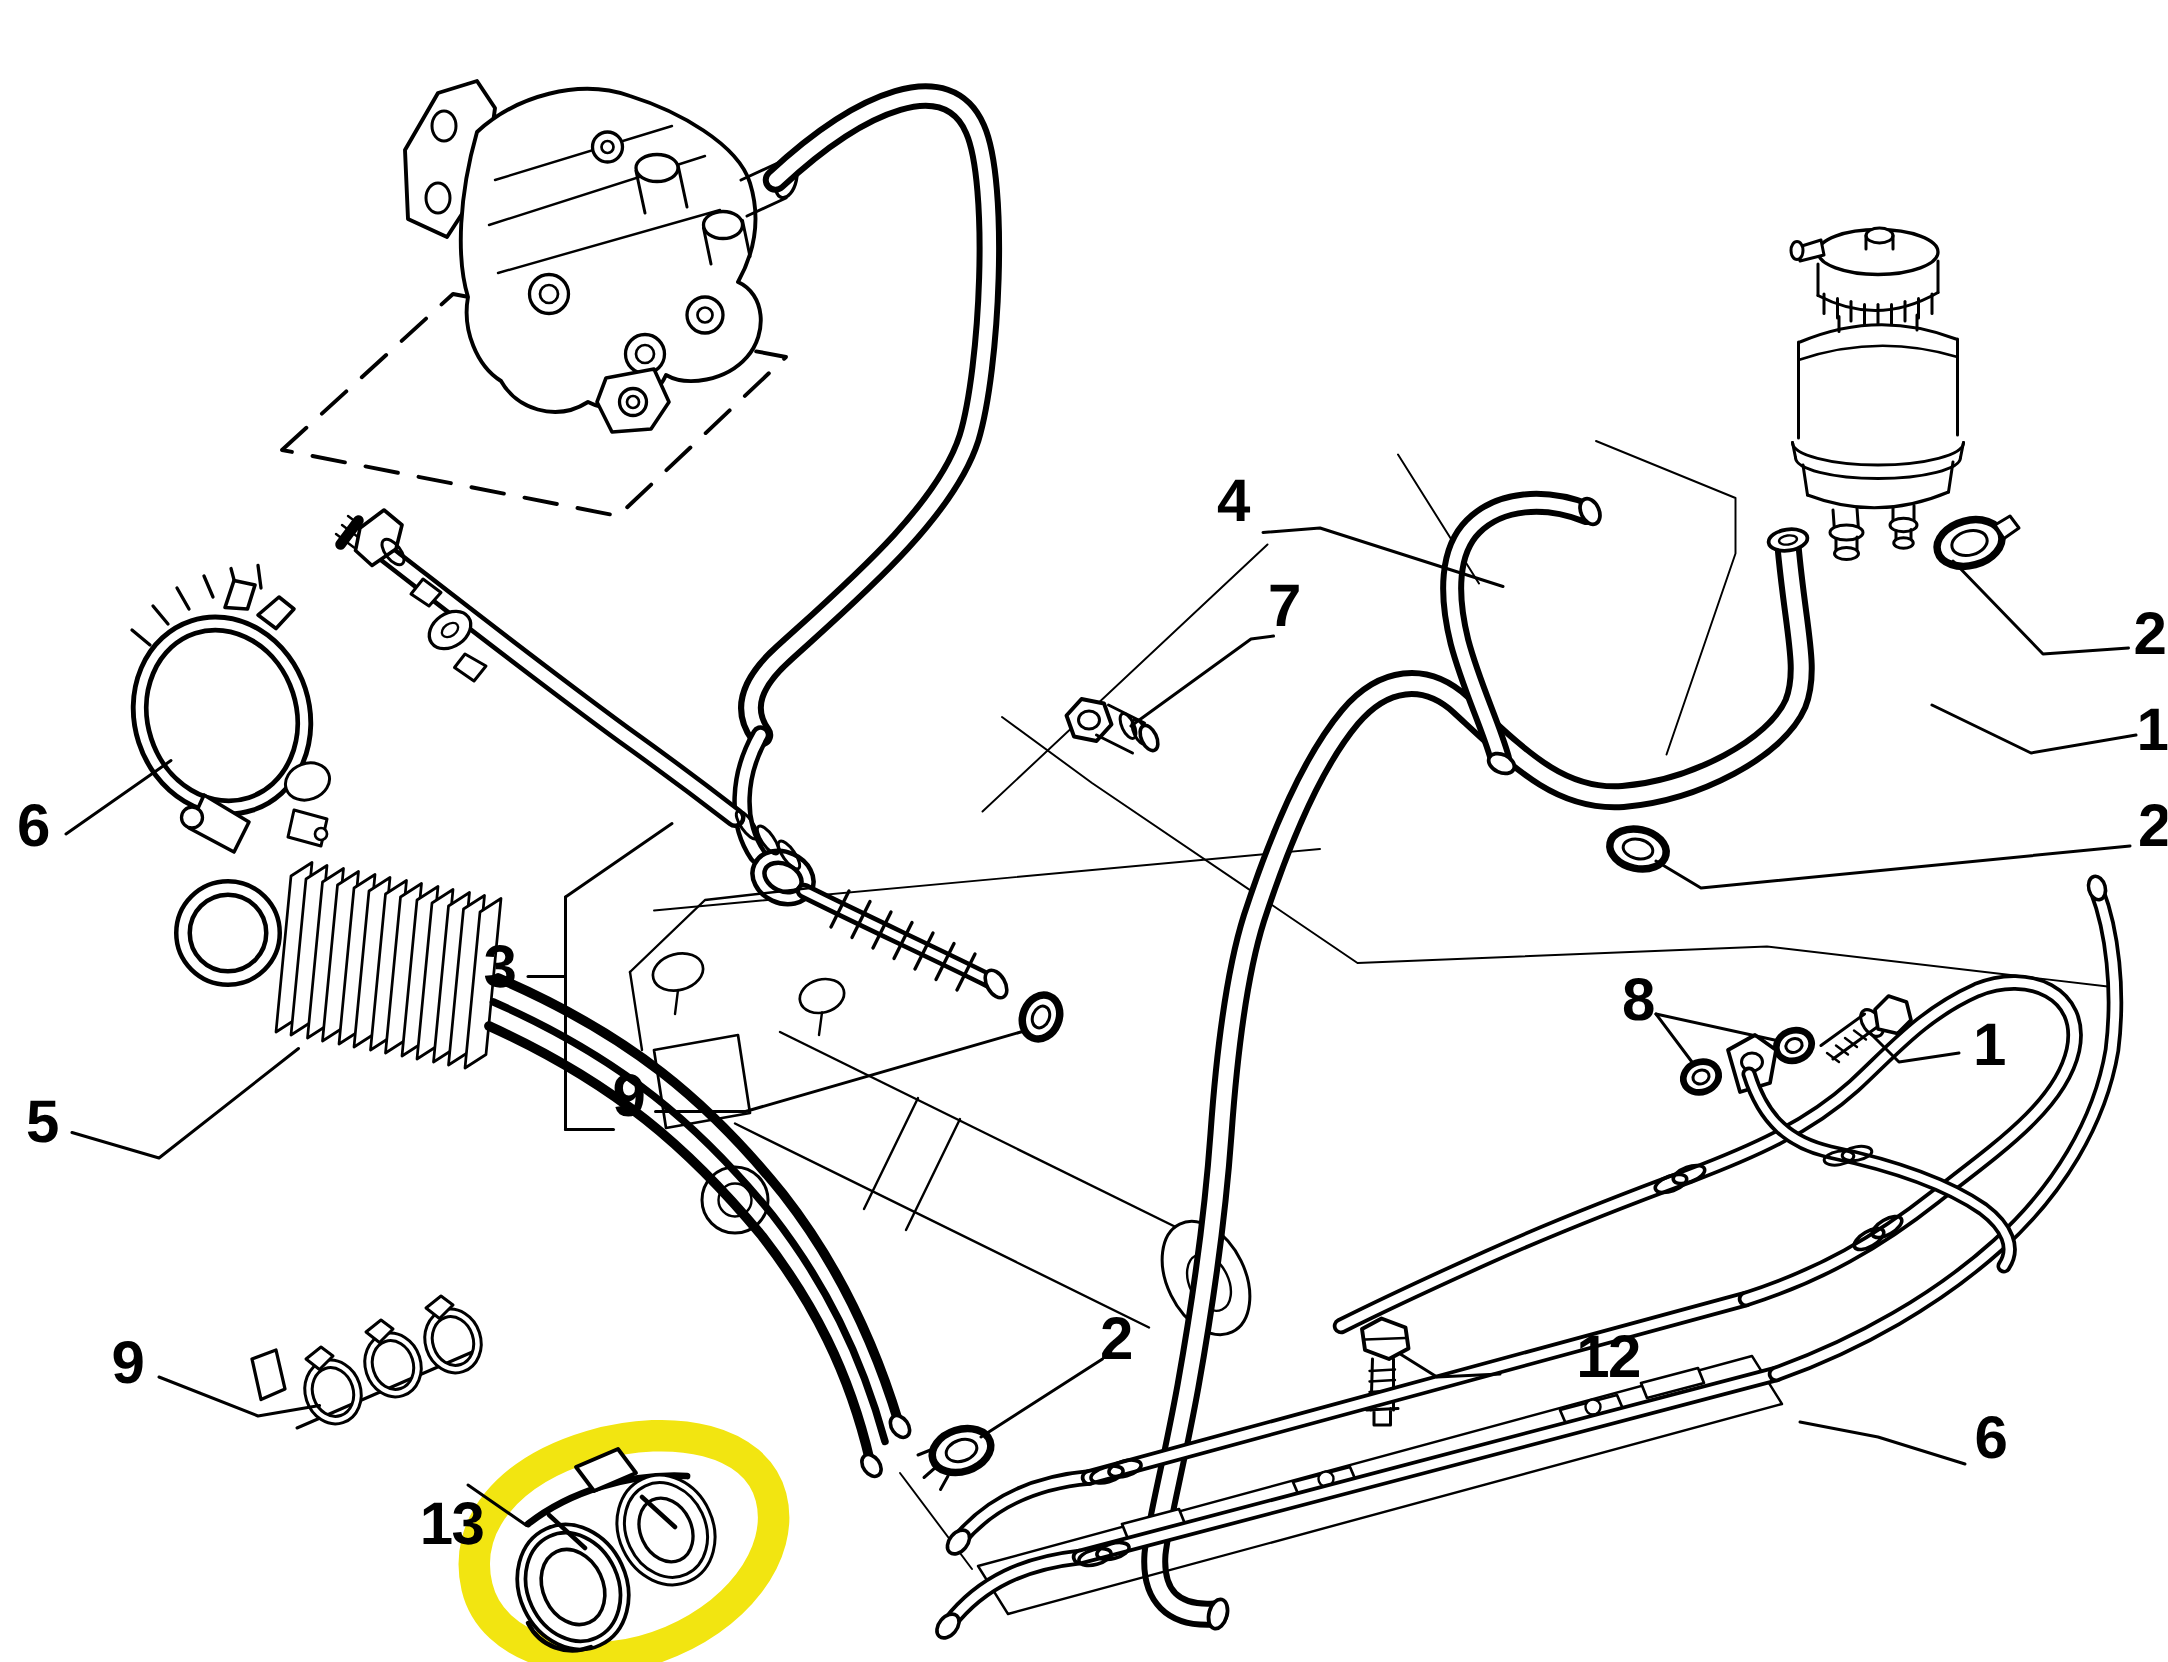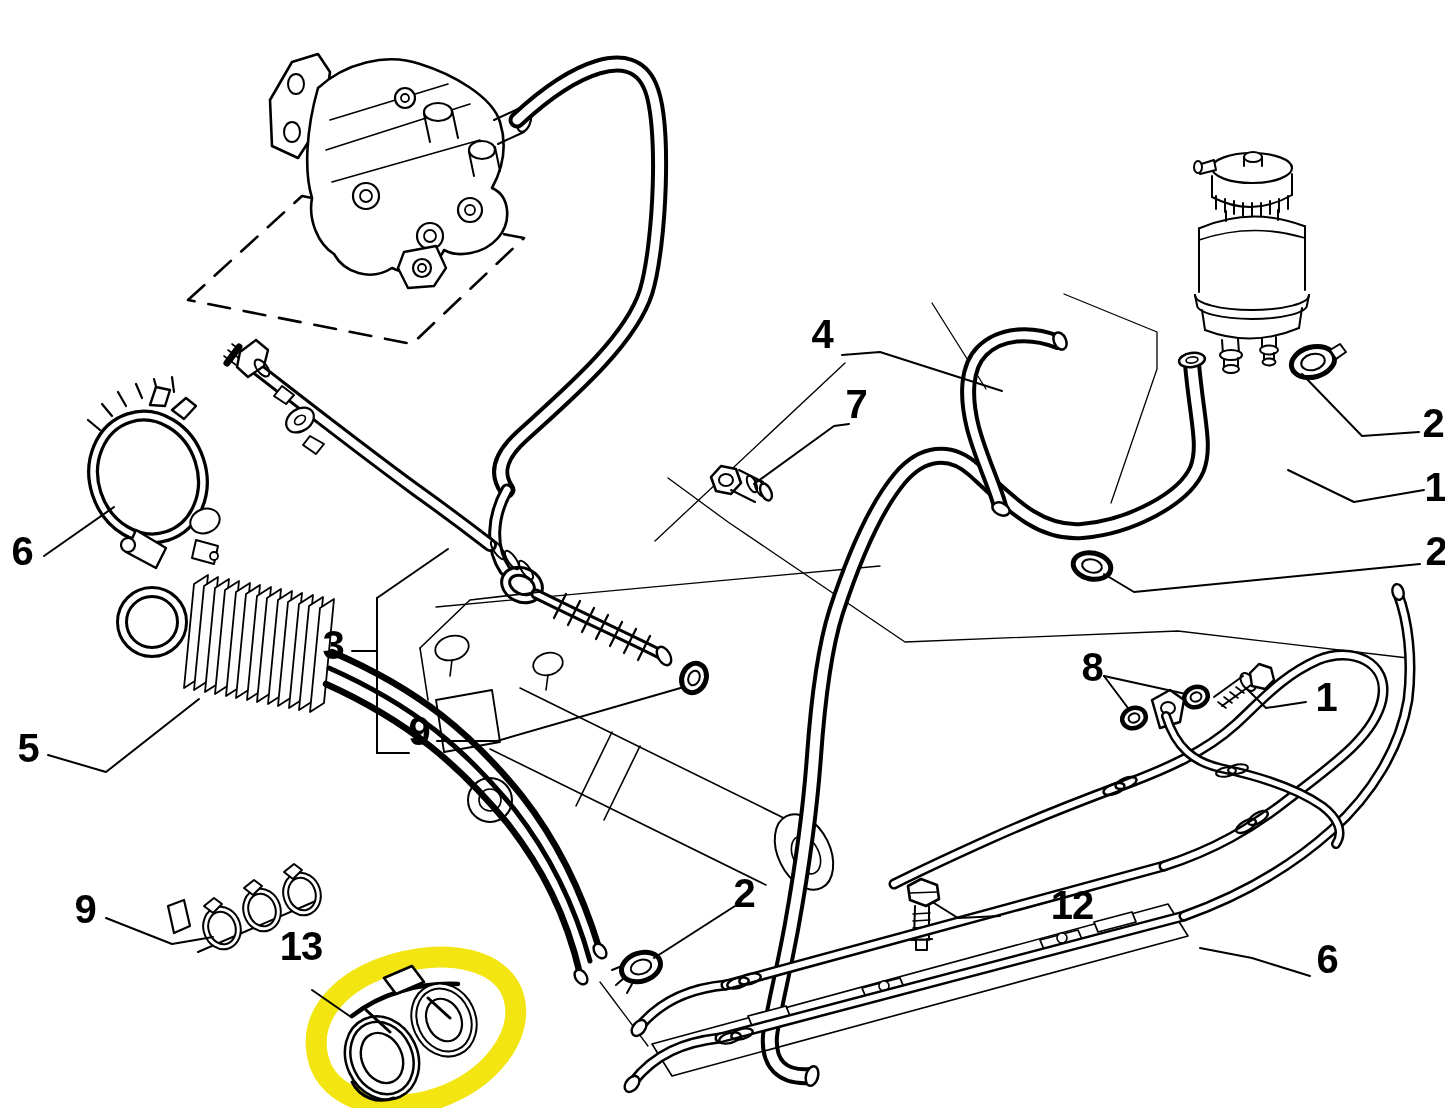--- a/index.html
+++ b/index.html
@@ -382,21 +382,21 @@
         <path d="M1104,676 L1186,694"></path>
     <path d="M1306,702 L1266,708 L1246,688"></path>
   </g>
 </svg>
 
 <div class="callout" style="left:22px;top:551px">6</div>
 <div class="callout" style="left:28px;top:748px">5</div>
 <div class="callout" style="left:333px;top:645px">3</div>
 <div class="callout" style="left:419px;top:731px">9</div>
 <div class="callout" style="left:85px;top:909px">9</div>
-<div class="callout" style="left:301px;top:946px">13</div>
+<div class="callout" style="left:301px;top:1016px">13</div>
 <div class="callout" style="left:744px;top:893px">2</div>
 <div class="callout" style="left:1072px;top:905px">12</div>
 <div class="callout" style="left:822px;top:334px">4</div>
 <div class="callout" style="left:856px;top:404px">7</div>
 <div class="callout" style="left:1092px;top:667px">8</div>
 <div class="callout" style="left:1326px;top:697px">1</div>
 <div class="callout" style="left:1433px;top:423px">2</div>
 <div class="callout" style="left:1435px;top:487px">1</div>
 <div class="callout" style="left:1436px;top:551px">2</div>
 <div class="callout" style="left:1327px;top:959px">6</div>

